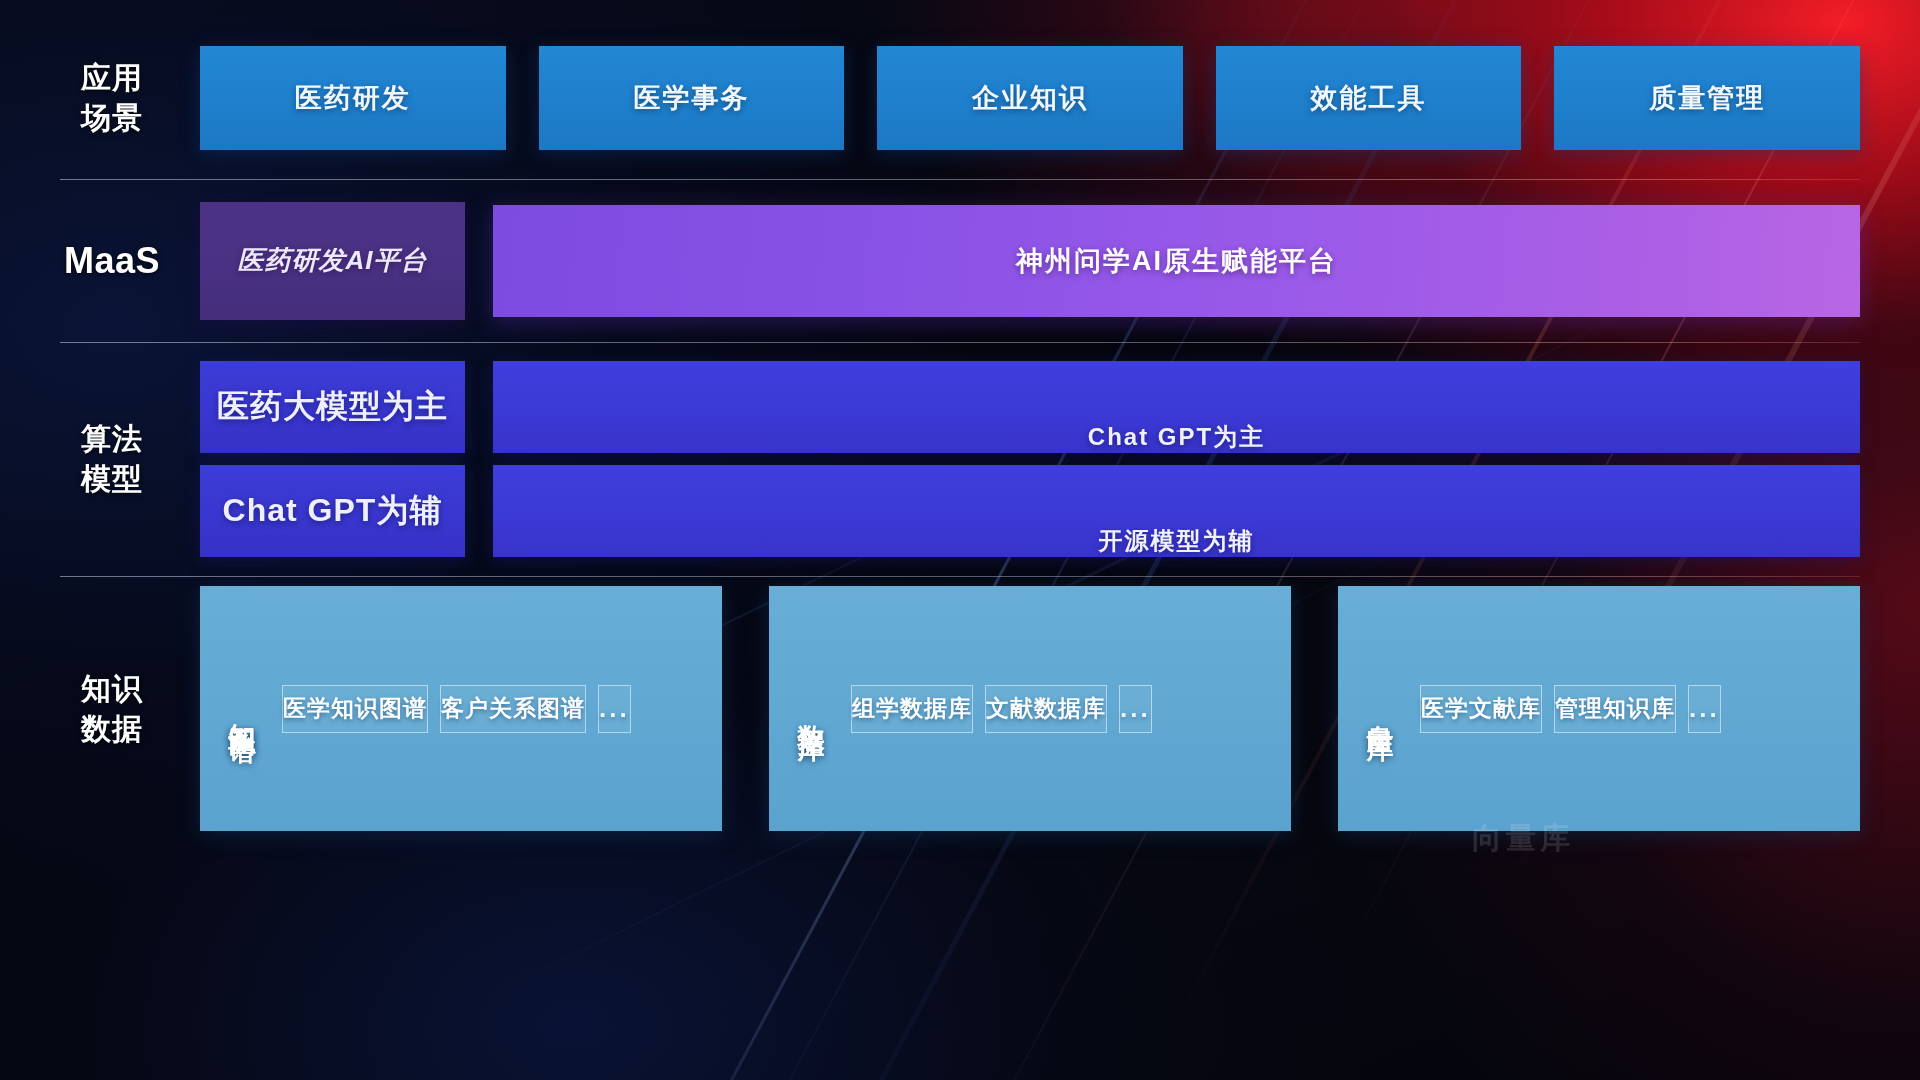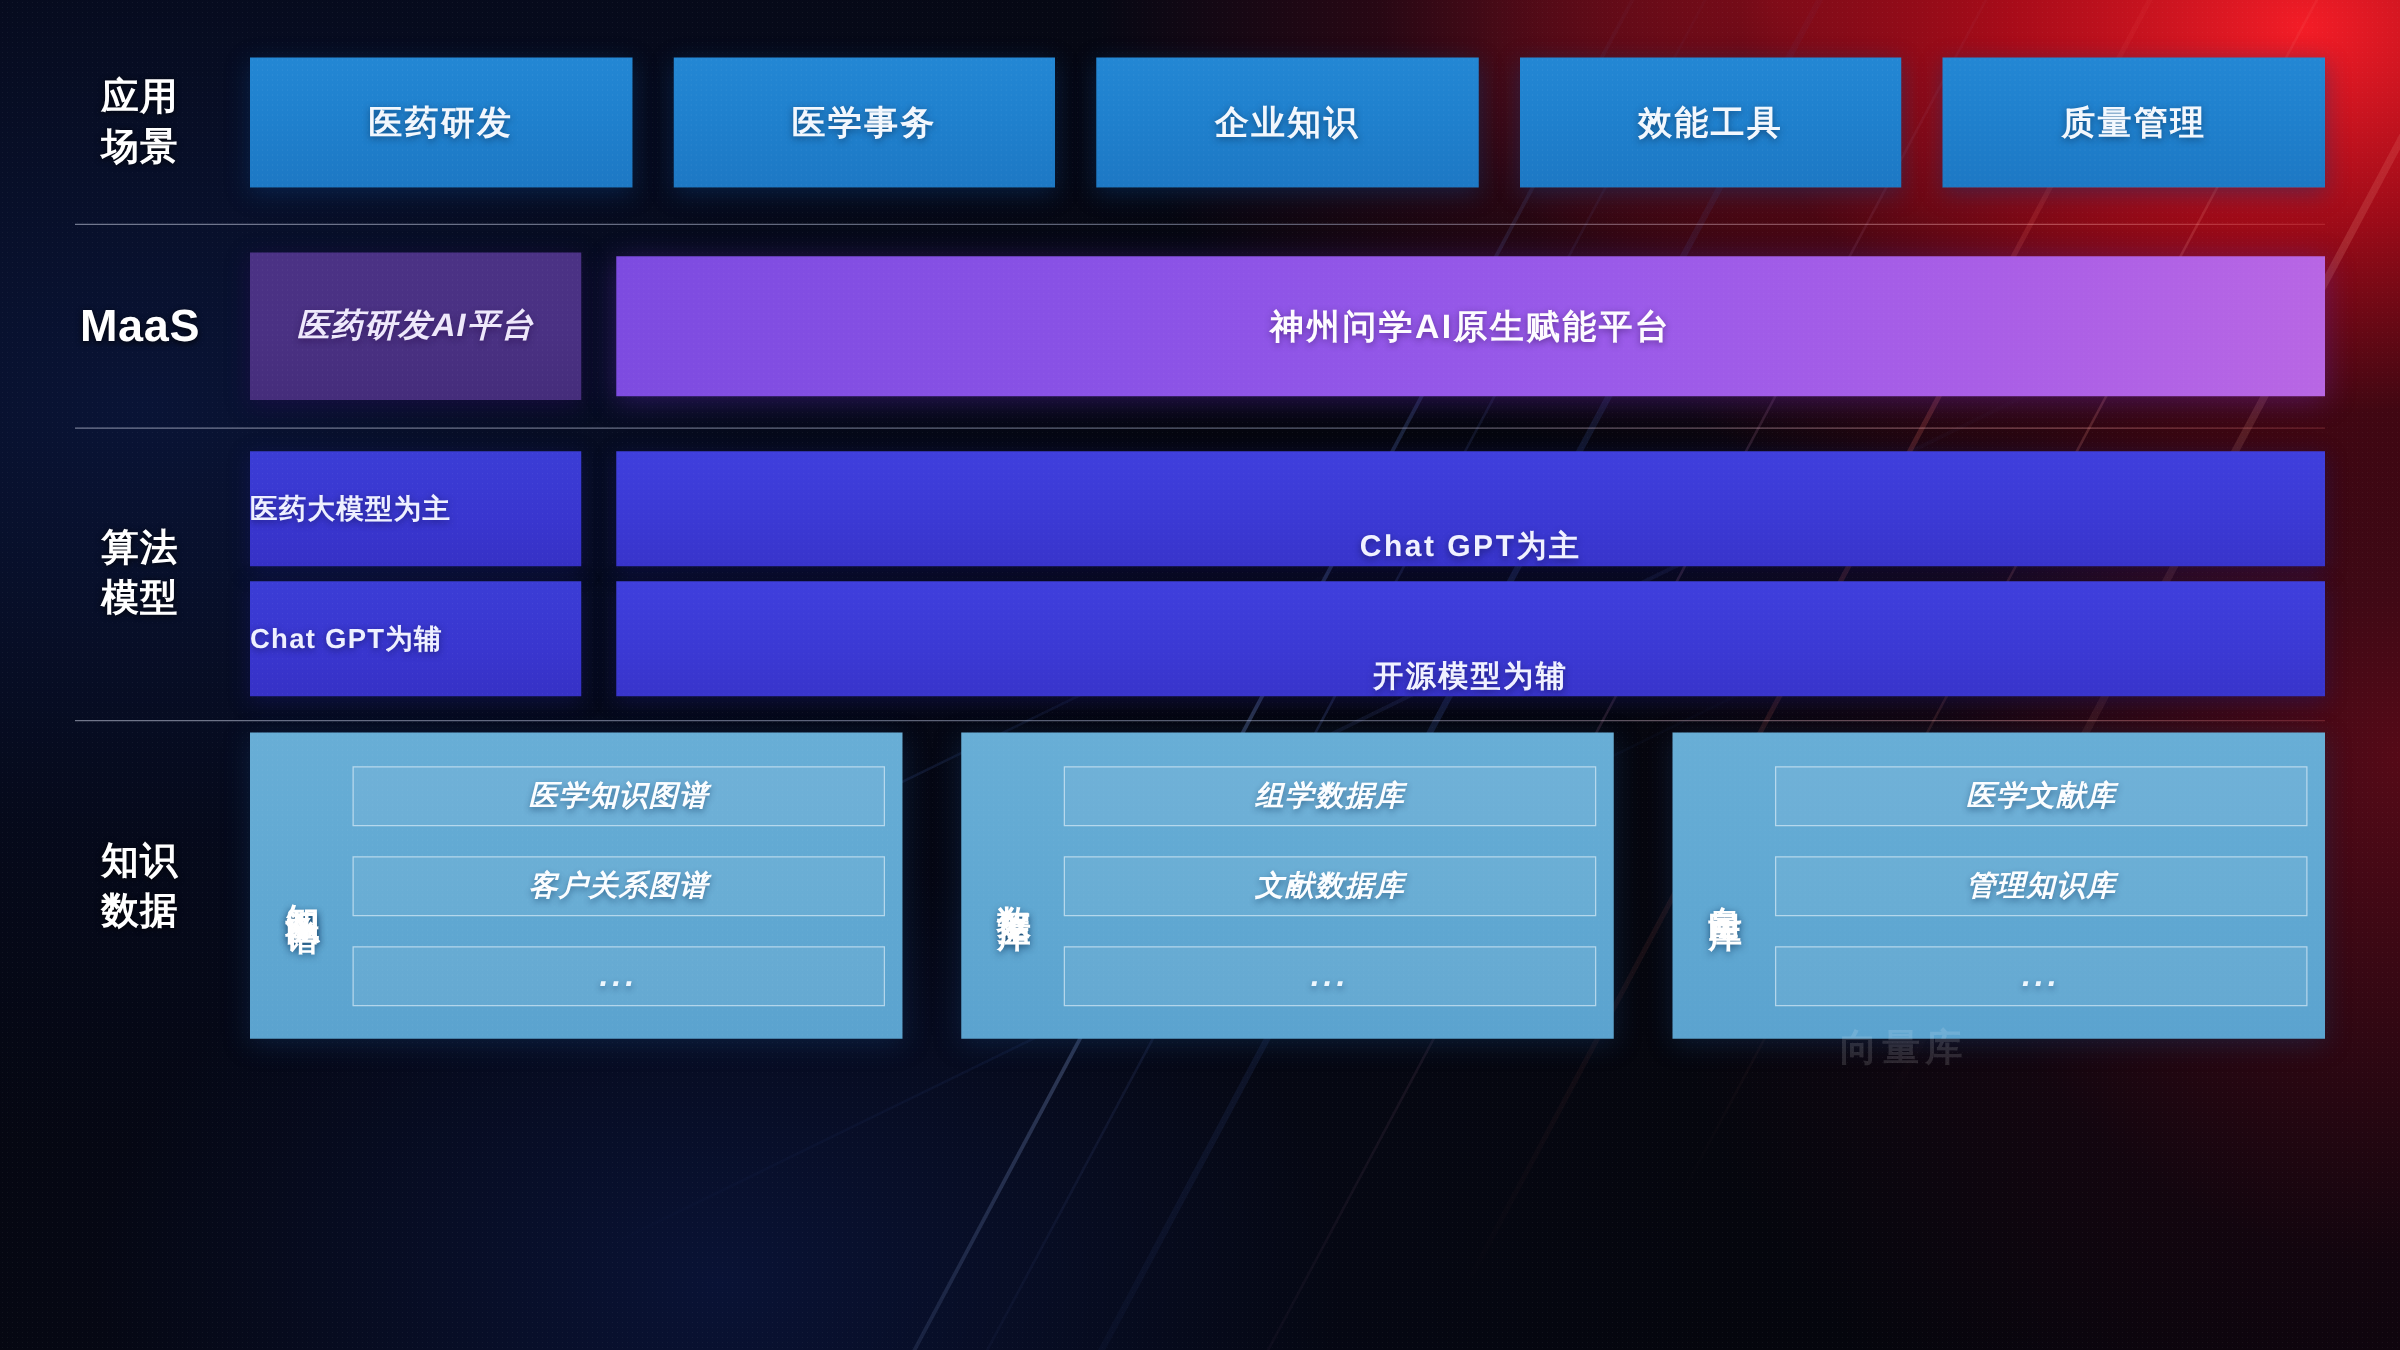--- a/index.html
+++ b/index.html
@@ -98,23 +98,23 @@
     position:relative; overflow:hidden; box-shadow:0 4px 22px rgba(90,40,180,.45);
   }
   .maas-left::after,.maas-right::after{content:"";position:absolute;inset:0;opacity:.13;
     background-image:radial-gradient(rgba(255,255,255,.55) .6px,transparent .7px);background-size:4px 4px;}
   .maas-left span,.maas-right span{position:relative;z-index:1;text-shadow:0 2px 6px rgba(30,0,60,.45);}
 
   
   .algo-stack { grid-column:2; display:flex; flex-direction:column; justify-content:center; gap:12px; }
   .algo-line { display:flex; gap:28px; }
   .algo-left {
-    width:265px; height:92px; display:flex; align-items:center; justify-content:flex-start;
+    width:265px; height:92px; display:flex; align-items:center; justify-content:center;
     background:linear-gradient(180deg,#3b3dd6 0%,#3936cf 60%,#3631c6 100%);
-    color:#eef0ff; font-size:22px; font-weight:bold; letter-spacing:1px;
+    color:#eef0ff; font-size:32px; font-weight:bold; letter-spacing:1px;
     position:relative; overflow:hidden; box-shadow:0 4px 16px rgba(25,25,120,.4);
   }
   .algo-right {
     flex:1; height:92px; display:flex; align-items:flex-end; justify-content:center;
     background:linear-gradient(180deg,#3f3fdd 0%,#3b39d4 60%,#3834cb 100%);
     color:#f0f1ff; font-size:24px; font-weight:bold; letter-spacing:2px;
     position:relative; overflow:hidden; box-shadow:0 4px 16px rgba(25,25,120,.4);
   }
   .algo-left::after,.algo-right::after{content:"";position:absolute;inset:0;opacity:.12;
     background-image:radial-gradient(rgba(255,255,255,.5) .6px,transparent .7px);background-size:4px 4px;}
@@ -129,21 +129,21 @@
   }
   .kd-group::after{content:"";position:absolute;inset:0;opacity:.12;
     background-image:radial-gradient(rgba(255,255,255,.5) .6px,transparent .7px);background-size:4px 4px;}
   .kd-title {
     position:relative; z-index:1;
     writing-mode:vertical-rl; text-orientation:upright;
     color:#ffffff; font-size:27px; font-weight:bold; letter-spacing:4px;
     padding:2px 6px 2px 10px; white-space:nowrap;
     text-shadow:0 2px 6px rgba(0,40,80,.5);
   }
-  .kd-items { position:relative; z-index:1; flex:1; display:flex; flex-direction:column; gap:24px;font-style:italic; }
+  .kd-items { position:relative; z-index:1; flex:1; display:flex; flex-direction:row; gap:12px; }
   .kd-item {
     height:48px; display:flex; align-items:center; justify-content:center;
     border:1px solid rgba(232,243,252,.60);
     background:rgba(255,255,255,.06);
     color:#fbfdff; font-size:23px; font-weight:bold; letter-spacing:1px;
     text-shadow:0 2px 5px rgba(0,40,80,.45);
   }
   .kd-item.ellipsis { font-size:26px; letter-spacing:3px; color:#eef7fe; }
 
   .watermark {

